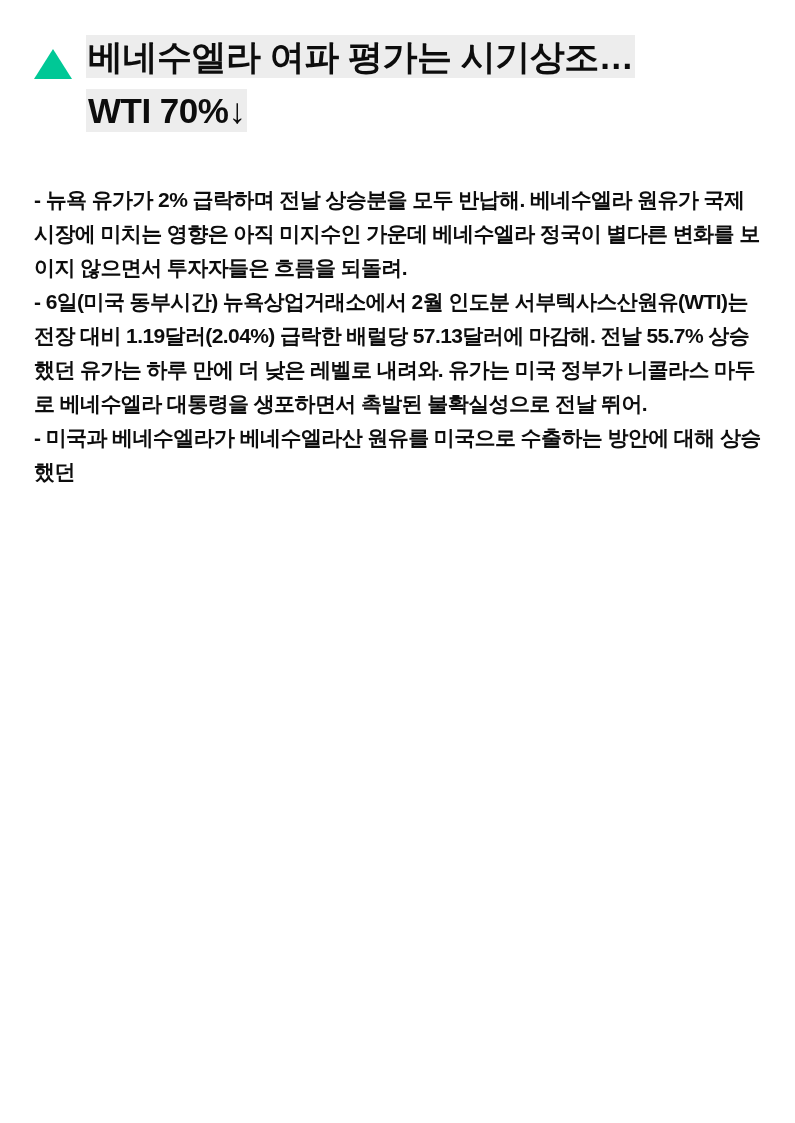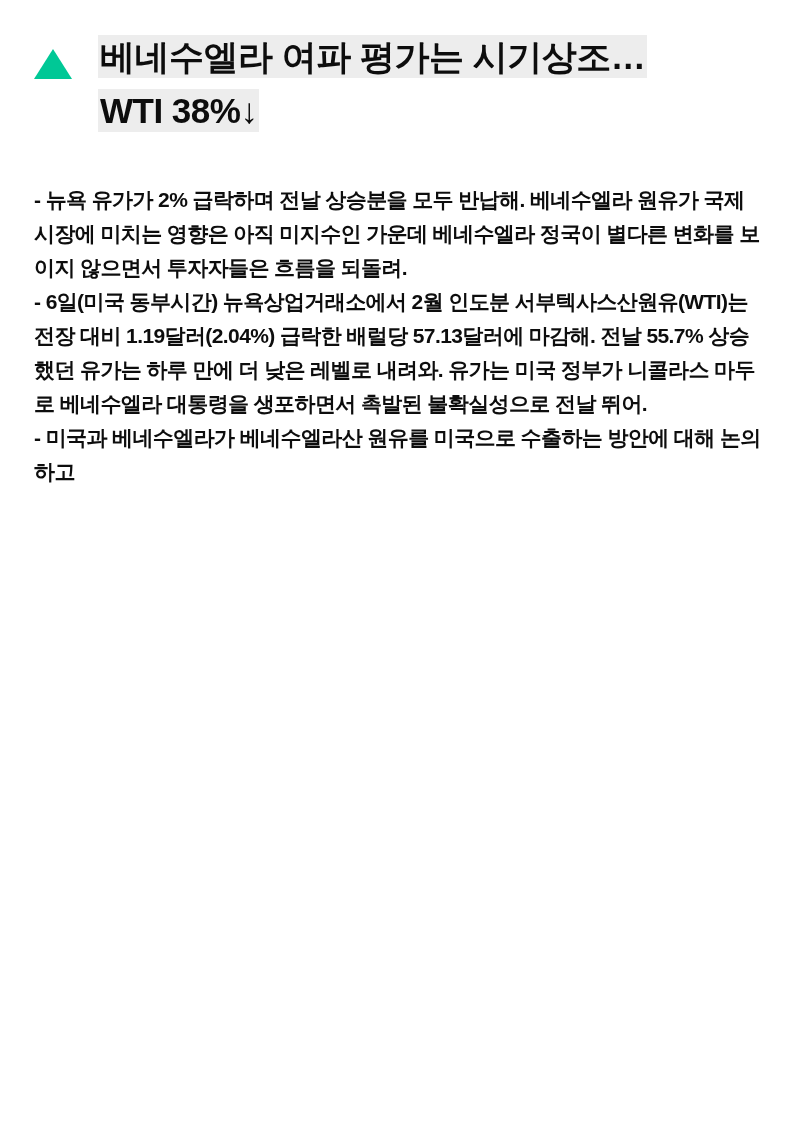--- a/index.html
+++ b/index.html
@@ -18,21 +18,21 @@
     width: 795px;
     height: 1123px;
     box-sizing: border-box;
     padding: 30px 34px 0 34px;
     position: relative;
   }
   
   .headline-row {
     display: flex;
     align-items: flex-start;
-    gap: 26px;
+    gap: 14px;
   }
   .tri-up {
     width: 0;
     height: 0;
     border-left: 19px solid transparent;
     border-right: 19px solid transparent;
     border-bottom: 30px solid #00c896;
     margin-top: 19px;
     flex: 0 0 auto;
   }
@@ -65,23 +65,23 @@
 </style>
 </head>
 <body>
 
 <div class="page">
 
   <div class="headline-row">
     <div class="tri-up"></div>
     <div class="headline">
       <span class="hl">베네수엘라 여파 평가는 시기상조…</span><br>
-      <span class="hl">WTI 38%↓</span>
+      <span class="hl">WTI 70%↓</span>
     </div>
   </div>
 
   <div class="body-text">
     <p class="para">- 뉴욕 유가가 2% 급락하며 전날 상승분을 모두 반납해. 베네수엘라 원유가 국제 시장에 미치는 영향은 아직 미지수인 가운데 베네수엘라 정국이 별다른 변화를 보이지 않으면서 투자자들은 흐름을 되돌려.</p>
     <p class="para">- 6일(미국 동부시간) 뉴욕상업거래소에서 2월 인도분 서부텍사스산원유(WTI)는 전장 대비 1.19달러(2.04%) 급락한 배럴당 57.13달러에 마감해. 전날 55.7% 상승했던 유가는 하루 만에 더 낮은 레벨로 내려와. 유가는 미국 정부가 니콜라스 마두로 베네수엘라 대통령을 생포하면서 촉발된 불확실성으로 전날 뛰어.</p>
-    <p class="para">- 미국과 베네수엘라가 베네수엘라산 원유를 미국으로 수출하는 방안에 대해 논의하고</p>
+    <p class="para">- 미국과 베네수엘라가 베네수엘라산 원유를 미국으로 수출하는 방안에 대해 상승했던</p>
   </div>
 
 </div>
 
 </body></html>

